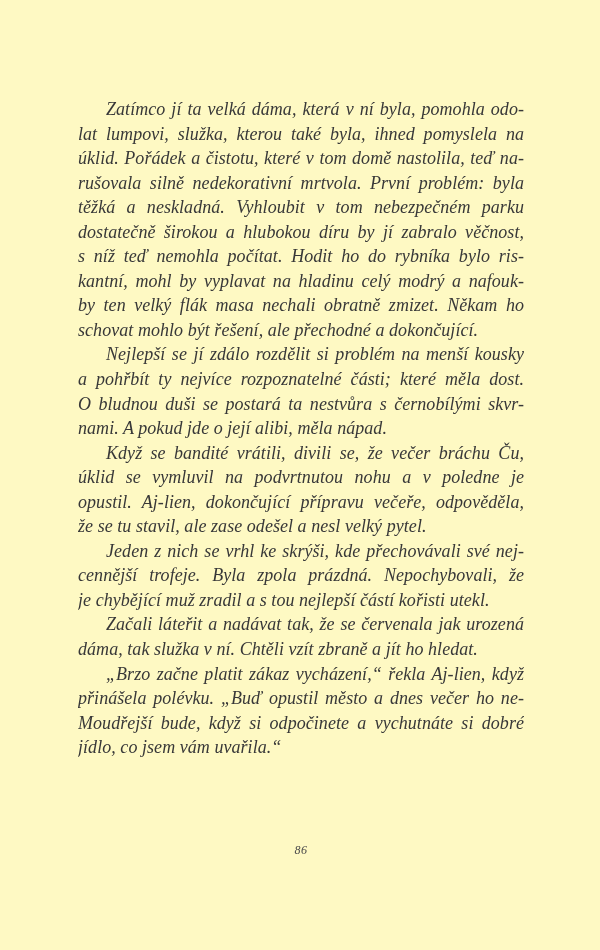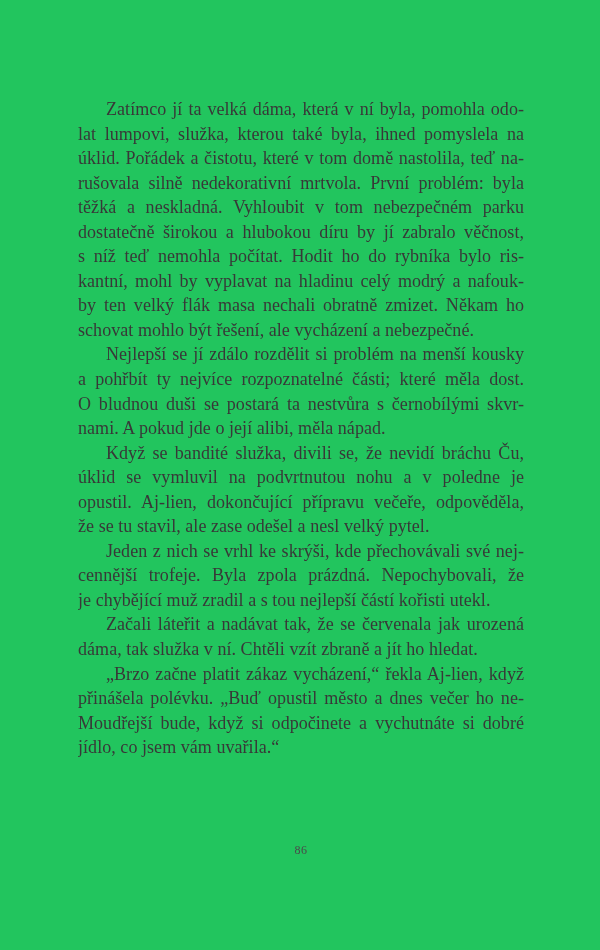--- a/index.html
+++ b/index.html
@@ -11,21 +11,22 @@
     height: 950px;
     background: #ffffff;
     font-family: "Liberation Serif", "DejaVu Serif", serif;
     color: #383838;
     overflow: hidden;
     position: relative;
   }
   .book-page {
     position: absolute;
     inset: 0;
-    background: #22c55e;
+    background: #fef9c3;
+    font-style: italic;
   }
   .text-block {
     position: absolute;
     left: 78px;
     top: 97px;
     width: 446px;
   }
   .paragraph {
     margin: 0;
     padding: 0;
@@ -65,30 +66,30 @@
       <div class="paragraph">
         <div class="line first">Zatímco jí ta velká dáma, která v ní byla, pomohla odo-</div>
         <div class="line">lat lumpovi, služka, kterou také byla, ihned pomyslela na</div>
         <div class="line">úklid. Pořádek a čistotu, které v tom domě nastolila, teď na-</div>
         <div class="line">rušovala silně nedekorativní mrtvola. První problém: byla</div>
         <div class="line">těžká a neskladná. Vyhloubit v tom nebezpečném parku</div>
         <div class="line">dostatečně širokou a hlubokou díru by jí zabralo věčnost,</div>
         <div class="line">s níž teď nemohla počítat. Hodit ho do rybníka bylo ris-</div>
         <div class="line">kantní, mohl by vyplavat na hladinu celý modrý a nafouk-</div>
         <div class="line">by ten velký flák masa nechali obratně zmizet. Někam ho</div>
-        <div class="line last">schovat mohlo být řešení, ale vycházení a nebezpečné.</div>
+        <div class="line last">schovat mohlo být řešení, ale přechodné a dokončující.</div>
       </div>
       <div class="paragraph">
         <div class="line first">Nejlepší se jí zdálo rozdělit si problém na menší kousky</div>
         <div class="line">a pohřbít ty nejvíce rozpoznatelné části; které měla dost.</div>
         <div class="line">O bludnou duši se postará ta nestvůra s černobílými skvr-</div>
         <div class="line last">nami. A pokud jde o její alibi, měla nápad.</div>
       </div>
       <div class="paragraph">
-        <div class="line first">Když se bandité služka, divili se, že nevidí bráchu Ču,</div>
+        <div class="line first">Když se bandité vrátili, divili se, že večer bráchu Ču,</div>
         <div class="line">úklid se vymluvil na podvrtnutou nohu a v poledne je</div>
         <div class="line">opustil. Aj-lien, dokončující přípravu večeře, odpověděla,</div>
         <div class="line last">že se tu stavil, ale zase odešel a nesl velký pytel.</div>
       </div>
       <div class="paragraph">
         <div class="line first">Jeden z nich se vrhl ke skrýši, kde přechovávali své nej-</div>
         <div class="line">cennější trofeje. Byla zpola prázdná. Nepochybovali, že</div>
         <div class="line last">je chybějící muž zradil a s tou nejlepší částí kořisti utekl.</div>
       </div>
       <div class="paragraph">

